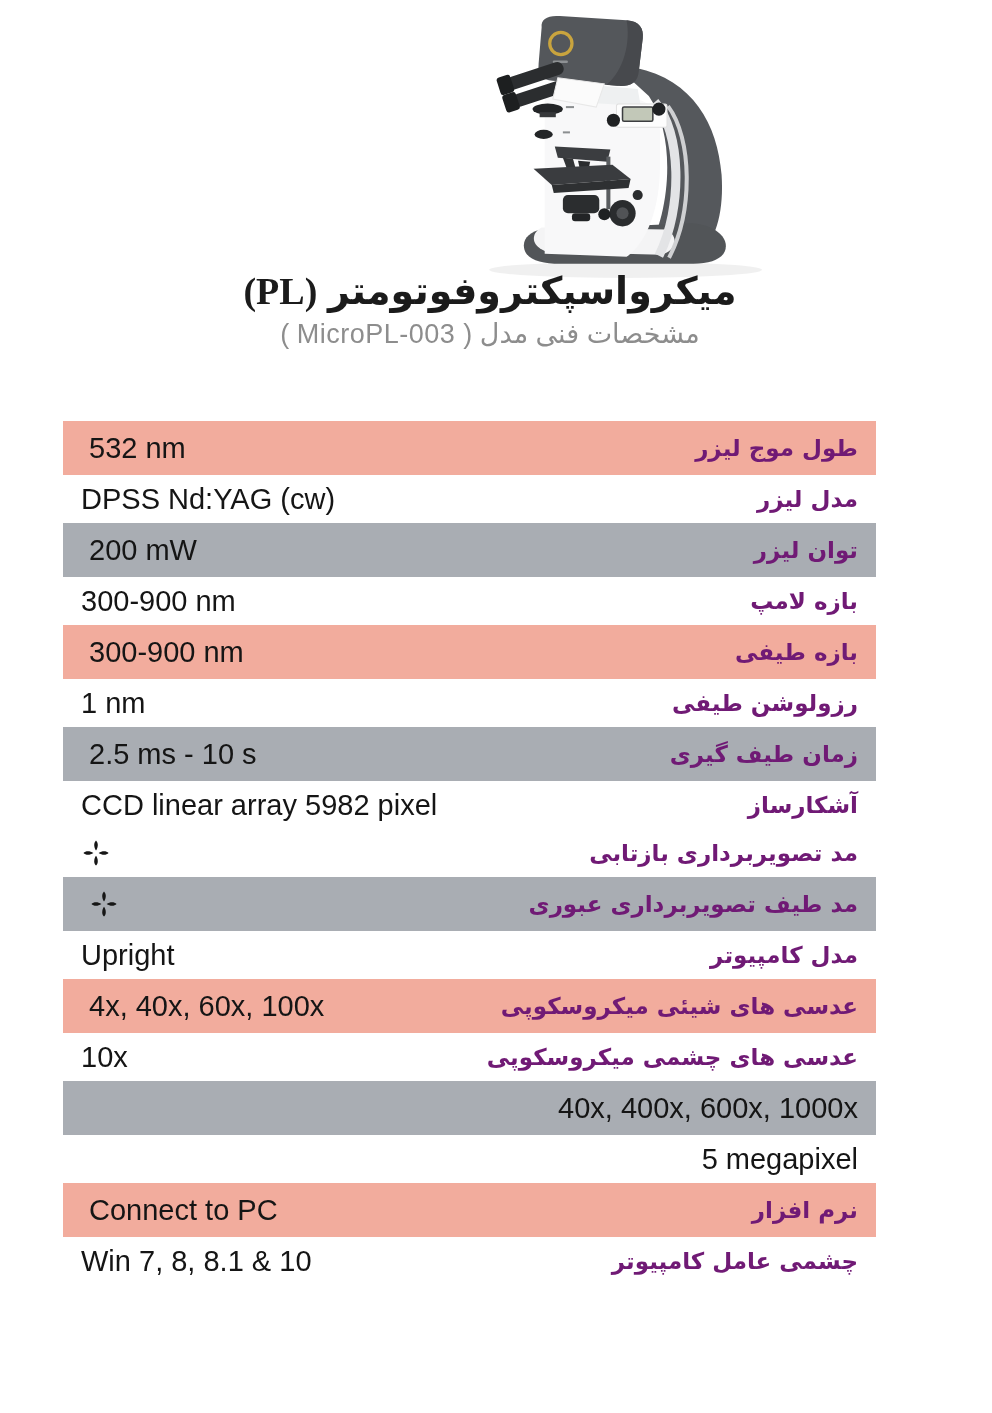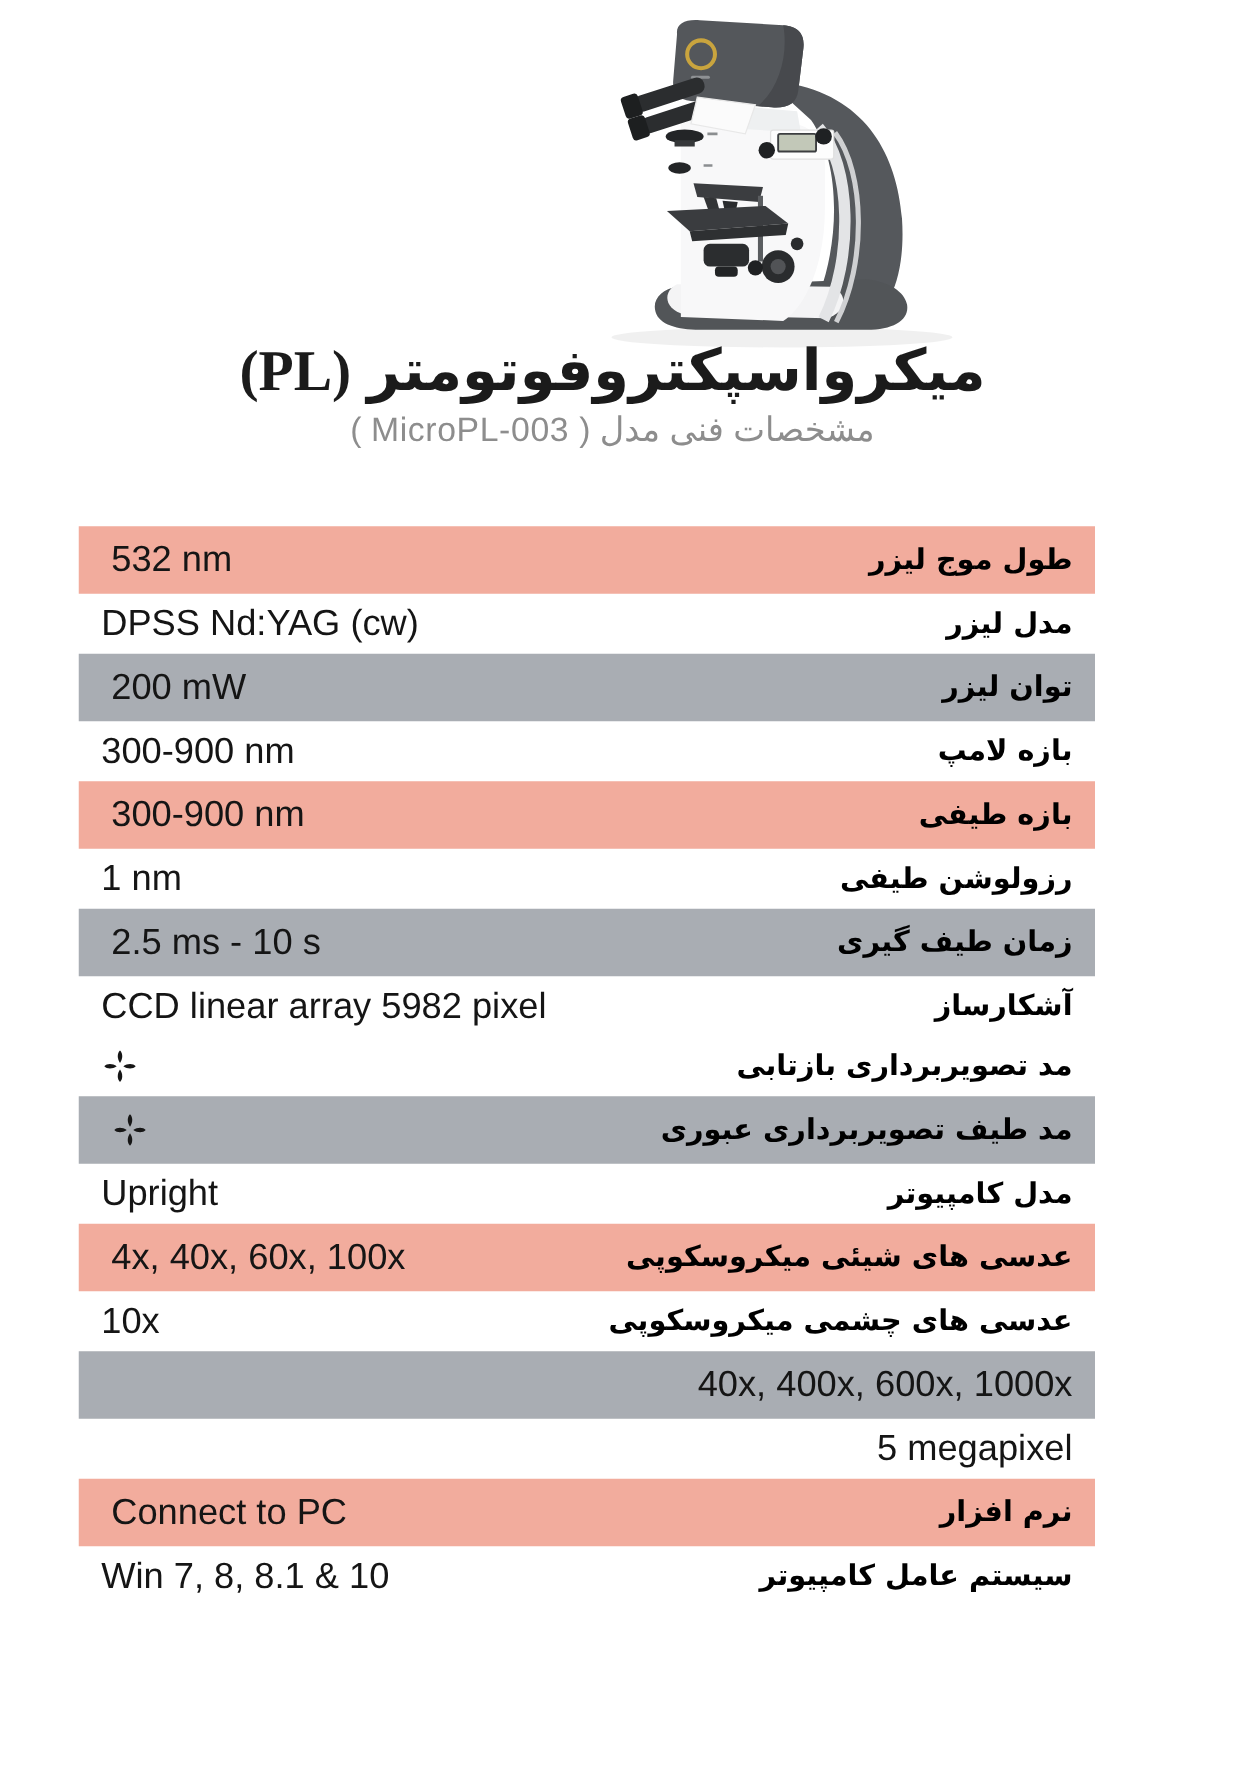--- a/index.html
+++ b/index.html
@@ -10,41 +10,41 @@
   }
   .page{position:absolute;inset:0;}
 
   
   .microscope{position:absolute;left:428px;top:5px;width:385px;height:278px;}
   .microscope svg{width:100%;height:100%;display:block;}
 
   
   .title-block{position:absolute;left:0;top:268px;width:980px;text-align:center;}
   .title-main{
-    margin:0;font-size:46px;font-weight:700;color:var(--title-color,#1b1b1b);
+    margin:0;font-size:38px;font-weight:700;color:var(--title-color,#1b1b1b);
     line-height:1.25;letter-spacing:0;
   }
   .title-main .latin-serif{font-family:"Liberation Serif","DejaVu Serif",serif;font-weight:700;}
   .title-sub{
     margin:2px 0 0 0;font-size:27px;font-weight:400;color:var(--subtitle-color,#8d8d8d);
     line-height:1.25;
   }
   .title-sub .latin{letter-spacing:0.5px;}
 
   
   .spec-table{position:absolute;left:63px;top:421px;width:813px;}
   .row{
     display:flex;justify-content:space-between;align-items:center;
     padding:0 18px 0 26px;box-sizing:border-box;
   }
   .row.bg-salmon{background:var(--salmon,#f2ac9d);height:54px;}
   .row.bg-gray{background:var(--gray,#a9adb3);height:54px;}
   .row.bg-white{background:transparent;height:48px;padding-left:18px;}
   .label{
-    font-size:23px;font-weight:700;color:#000000;white-space:nowrap;
+    font-size:23px;font-weight:700;color:#701a75;white-space:nowrap;
     font-family:"DejaVu Sans","Liberation Sans",sans-serif;
   }
   .value{
     font-size:29px;font-weight:400;color:var(--value-color,#151515);
     white-space:nowrap;display:flex;align-items:flex-start;
   }
   .check-icon{width:30px;height:30px;display:block;}
 </style>
 </head>
 <body>
@@ -253,21 +253,21 @@
 
     <div class="row bg-salmon" dir="rtl">
       <div class="label">نرم افزار</div>
       <div class="value" dir="ltr">
         <span class="value-text">Connect to PC</span>
 
       </div>
     </div>
 
     <div class="row bg-white" dir="rtl">
-      <div class="label">سیستم عامل کامپیوتر</div>
+      <div class="label">چشمی عامل کامپیوتر</div>
       <div class="value" dir="ltr">
         <span class="value-text">Win 7, 8, 8.1 &amp; 10</span>
 
       </div>
     </div>
   </div>
 
 </div>
 
 </body></html>

